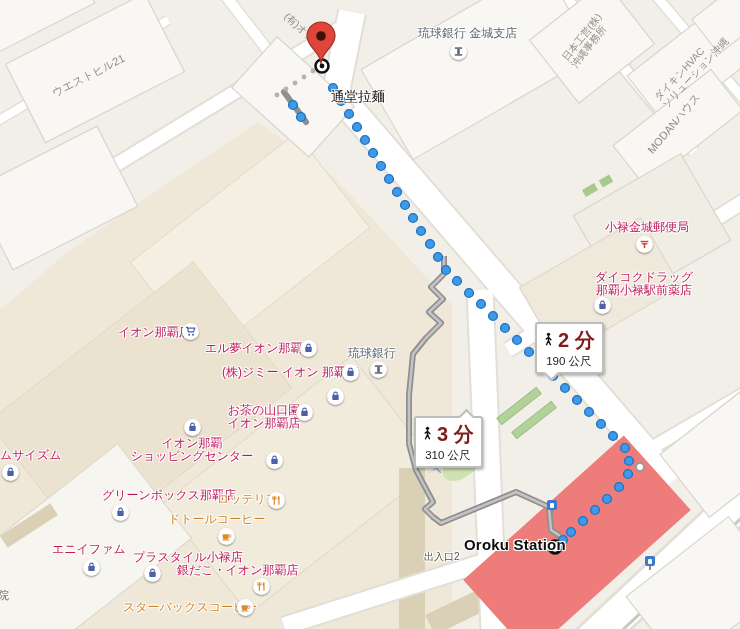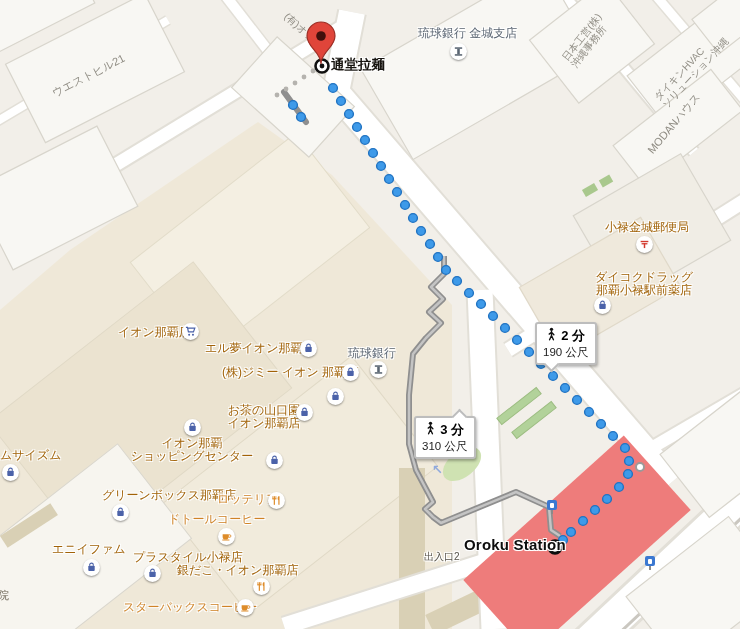--- a/index.html
+++ b/index.html
@@ -1,36 +1,36 @@
 <!DOCTYPE html>
 <html><head>
 <meta charset="utf-8">
 <style>
   html,body{margin:0;padding:0;background:#e9e6df;}
   #map{position:relative;width:740px;height:629px;overflow:hidden;
        font-family:"Liberation Sans","DejaVu Sans",sans-serif;
        background:#f2efe9;cursor:grab;}
   #map svg.base{position:absolute;left:0;top:0;}
-  .lbl{position:absolute;white-space:nowrap;color:#a16207;font-size:12px;
+  .lbl{position:absolute;white-space:nowrap;color:#be185d;font-size:12px;
        text-shadow:-1px -1px 0 #fff,1px -1px 0 #fff,-1px 1px 0 #fff,1px 1px 0 #fff,0 0 2px #fff;
        line-height:13px;}
   .area{color:#8f8c83;font-size:11px;text-shadow:none;}
   .bank{color:#5b6673;}
   .food{color:#cf8327;}
-  .big{color:#17140f;font-weight:bold;font-size:13.5px;}
+  .big{color:#17140f;font-weight:normal;font-size:13.5px;margin-top:32px;}
   .station-lbl{color:#0d0d0d;font-weight:bold;font-size:15px;letter-spacing:.2px;}
   .exit{color:#55524a;font-size:10px;}
   .two{text-align:center;white-space:nowrap;transform:translateX(-50%);}
   .picon{position:absolute;width:17px;height:17px;border-radius:50%;background:#fff;
          box-shadow:0 1px 2px rgba(0,0,0,.4);display:flex;align-items:center;justify-content:center;}
   .picon svg{display:block;}
   .bubble{position:absolute;background:#fff;border:2px solid #bdbdbd;border-radius:3px;
           box-shadow:1px 2px 3px rgba(0,0,0,.3);padding:3px 7px 3px 6px;z-index:30;
           display:flex;flex-direction:column;align-items:center;cursor:pointer;}
-  .bubble .r1{display:flex;align-items:center;gap:4px;font-size:13px;font-weight:bold;color:#000000;}
+  .bubble .r1{display:flex;align-items:center;gap:4px;font-size:20px;font-weight:bold;color:#7f1d1d;}
   .bubble .r2{font-size:11.5px;color:#222;margin-top:0px;}
   .bubble::after{content:"";position:absolute;width:9px;height:9px;background:#fff;transform:rotate(45deg);}
   .bubble.b2::after{bottom:-7px;left:9px;border-right:2px solid #bdbdbd;border-bottom:2px solid #bdbdbd;}
   .bubble.b3::after{top:-7px;right:9px;border-left:2px solid #bdbdbd;border-top:2px solid #bdbdbd;}
   .entrance{position:absolute;z-index:25;}
   .entrance .sign{width:10px;height:10px;background:#3b78d1;border-radius:2px;
                   display:flex;align-items:center;justify-content:center;}
   .entrance .sign i{display:block;width:4px;height:5px;background:#fff;border-radius:1px;}
   .entrance .pole{width:2px;height:4px;background:#8a8a8a;margin:0 auto;}
   .arrow{position:absolute;color:#8fa9dd;font-size:13px;font-weight:bold;}

